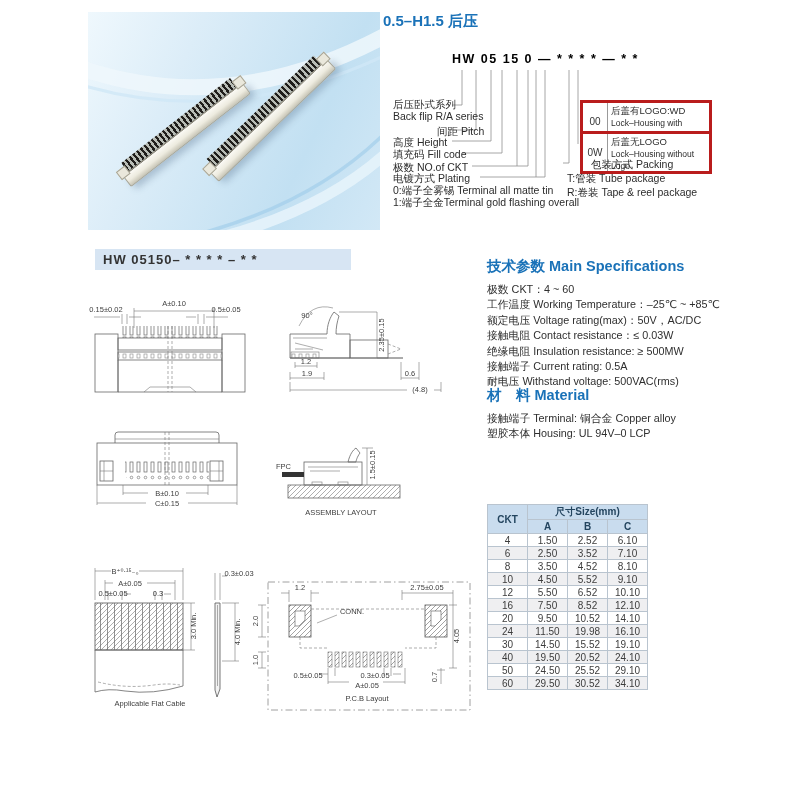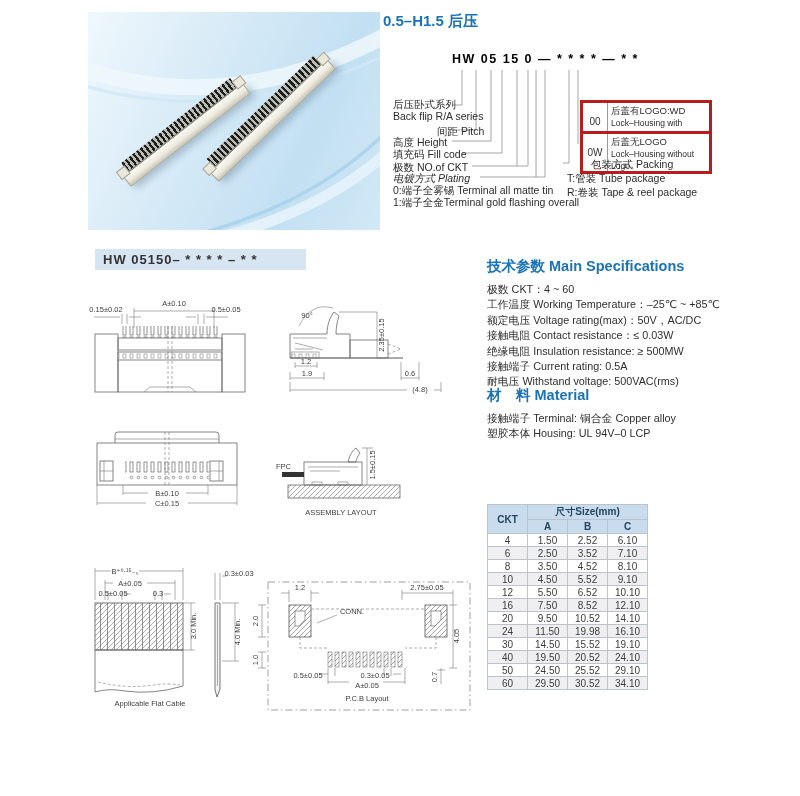--- a/index.html
+++ b/index.html
@@ -16,21 +16,21 @@
   .conn .body{position:absolute;left:0;right:0;top:11px;height:12px;border-radius:2px;
     background:linear-gradient(180deg,#fbfaf5 0%,#edebdf 55%,#c8c5b6 100%);
     border:1px solid #a8a595;box-shadow:3px 5px 7px rgba(70,100,130,.32);}
   .conn .tab-l,.conn .tab-r{position:absolute;top:4px;width:9px;height:8px;background:#eae8dc;border:1px solid #a8a595;}
   .conn .tab-l{left:-3px;} .conn .tab-r{right:-3px;}
   .conn1{left:19px;top:106px;width:152px;transform:rotate(-38deg);}
   .conn2{left:99px;top:92px;width:163px;transform:rotate(-44deg);}
 
   
   .title{position:absolute;left:383px;top:12px;font-size:15px;font-weight:bold;color:#1a72b8;}
-  .model-bar{position:absolute;left:95px;top:249px;width:211px;height:21px;background:#d7e5f3;
+  .model-bar{position:absolute;left:95px;top:249px;width:256px;height:21px;background:#d7e5f3;
              font-size:13px;font-weight:bold;color:#333;line-height:21px;padding-left:8px;letter-spacing:1px;box-sizing:border-box;}
 
   
   .pn{position:absolute;left:390px;top:48px;width:402px;height:180px;font-size:10.5px;color:#2c2c2c;}
   .pn-code{position:absolute;left:62px;top:4px;font-size:12.5px;font-weight:bold;letter-spacing:1.5px;color:#000000;}
   .pn-svg{position:absolute;left:0;top:0;}
   .pn-label{position:absolute;white-space:nowrap;line-height:12px;}
   .pn-box{position:absolute;left:190px;width:132px;height:43px;border:3px solid #b91c1c;display:flex;box-sizing:border-box;background:#fff;}
   .pn-box .bcode{width:24px;border-right:1px solid #9a9a9a;display:flex;align-items:center;justify-content:center;
                  font-size:10px;color:#333;flex:none;}
@@ -99,21 +99,21 @@
         <path d="M179,22 V115 H173"></path>
         <path d="M188,22 V96"></path>
       </g>
     </svg>
     <div class="pn-label" style="left:3px;top:50px;">后压卧式系列</div>
     <div class="pn-label" style="left:3px;top:62px;">Back flip R/A series</div>
     <div class="pn-label" style="left:3px;top:77px;padding-left:44px;">间距 Pitch</div>
     <div class="pn-label" style="left:3px;top:88px;">高度 Height</div>
     <div class="pn-label" style="left:3px;top:100px;">填充码 Fill code</div>
     <div class="pn-label" style="left:3px;top:113px;">极数 NO.of CKT</div>
-    <div class="pn-label" style="left:3px;top:124px;font-style:italic;">电镀方式 Plating</div>
+    <div class="pn-label" style="left:3px;top:124px;">电镀方式 Plating</div>
     <div class="pn-label" style="left:3px;top:136px;">0:端子全雾锡 Terminal all matte tin</div>
     <div class="pn-label" style="left:3px;top:148px;">1:端子全金Terminal gold flashing overall</div>
 
     <div class="pn-box" style="top:52px;">
       <div class="bcode">00</div>
       <div class="btxt">
         <div class="bzh">后盖有LOGO:WD</div>
         <div class="ben">Lock–Housing with Logo:WD</div>
       </div>
     </div>

